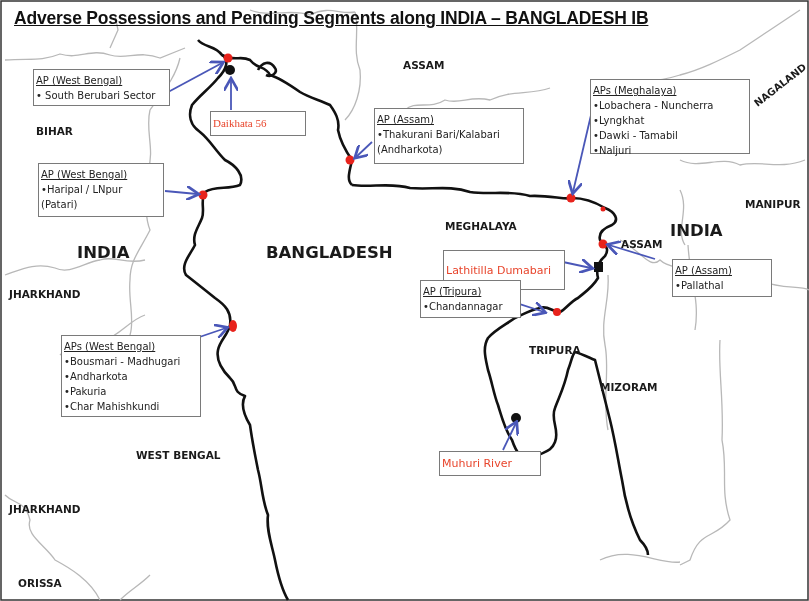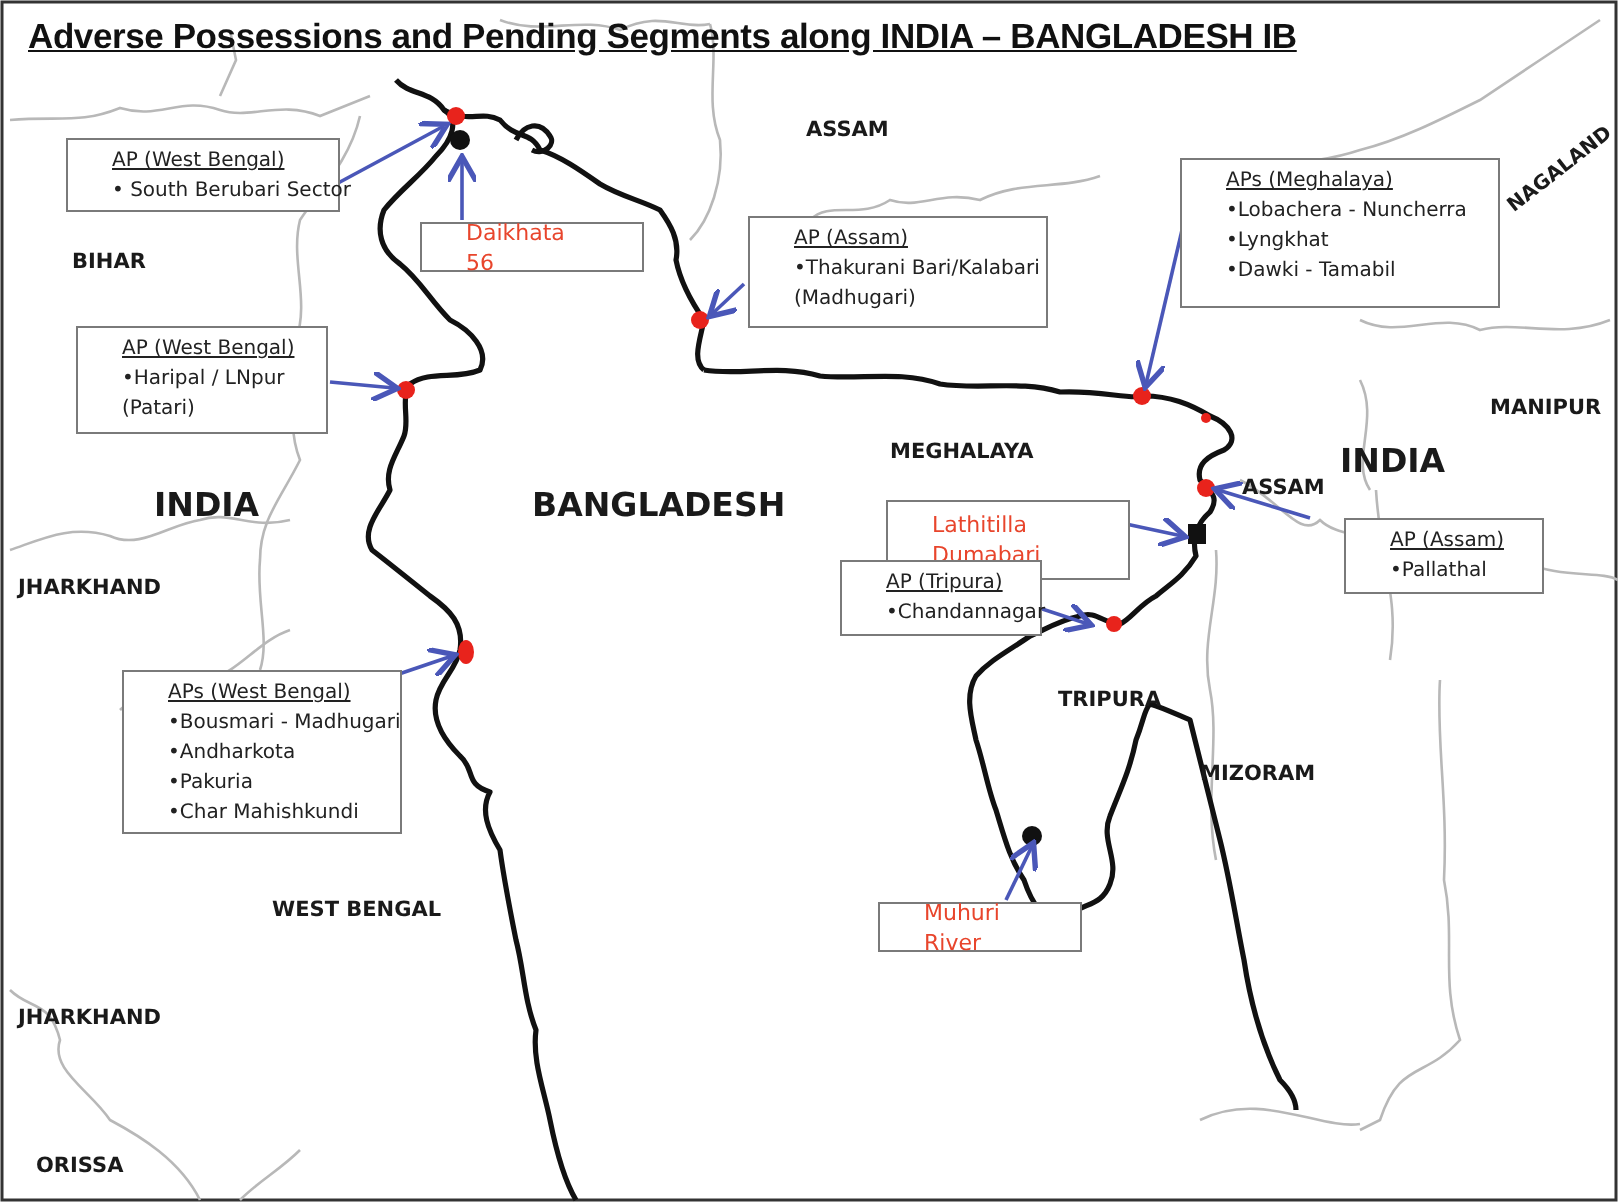--- a/index.html
+++ b/index.html
@@ -13,21 +13,21 @@
   }
   .region {
     position: absolute; font-family: "DejaVu Sans", sans-serif; font-weight: bold;
     color: #1a1a1a; white-space: nowrap;
   }
   .region.small { font-size: 10.5px; }
   .region.big { font-size: 16.5px; }
   .box {
     position: absolute; border: 1.5px solid #7a7a7a; background: #fff;
     font-family: "DejaVu Sans", sans-serif; font-size: 10px; line-height: 15px;
-    color: #222; padding: 3px 22px; box-sizing: border-box;
+    color: #222; padding: 3px 2px; box-sizing: border-box;
   }
   .box .hd { text-decoration: underline; }
   .box .it { display: block; white-space: nowrap; }
   .box.red { color: #e8452c; font-size: 11px; display: flex; align-items: center; }
   .nagaland {
     position: absolute; left: 752px; top: 100px; transform: rotate(-38deg);
     transform-origin: left top; font-family: "DejaVu Sans", sans-serif;
     font-weight: bold; font-size: 10px; color: #1a1a1a;
   }
 </style>
@@ -134,35 +134,36 @@
   <div class="region small" style="left:600px;top:381px;">MIZORAM</div>
   <div class="region small" style="left:120px;top:449px;margin-left:16px;">WEST BENGAL</div>
   <div class="region small" style="left:9px;top:503px;">JHARKHAND</div>
   <div class="region small" style="left:18px;top:577px;">ORISSA</div>
 
   <div class="box" style="left:33px;top:69px;width:137px;height:37px;">
     <span class="it hd">AP (West Bengal)</span>
     <span class="it">• South Berubari Sector</span>
   </div>
 
-  <div class="box red" style="left:210px;top:111px;width:112px;height:25px;">
+  <div class="box red" style="left:210px;top:111px;width:96px;height:25px;font-family:Liberation Serif, serif;">
     <span>Daikhata 56</span>
   </div>
 
   <div class="box" style="left:374px;top:108px;width:150px;height:56px;">
     <span class="it hd">AP (Assam)</span>
     <span class="it">•Thakurani Bari/Kalabari</span>
-    <span class="it">(Madhugari)</span>
+    <span class="it">(Andharkota)</span>
   </div>
 
   <div class="box" style="left:590px;top:79px;width:160px;height:75px;">
     <span class="it hd">APs (Meghalaya)</span>
     <span class="it">•Lobachera - Nuncherra</span>
     <span class="it">•Lyngkhat</span>
     <span class="it">•Dawki - Tamabil</span>
+    <span class="it">•Naljuri</span>
   </div>
 
   <div class="box" style="left:38px;top:163px;width:126px;height:54px;">
     <span class="it hd">AP (West Bengal)</span>
     <span class="it">•Haripal / LNpur</span>
     <span class="it">(Patari)</span>
   </div>
 
   <div class="box red" style="left:443px;top:250px;width:122px;height:40px;">
     <span>Lathitilla Dumabari</span>

